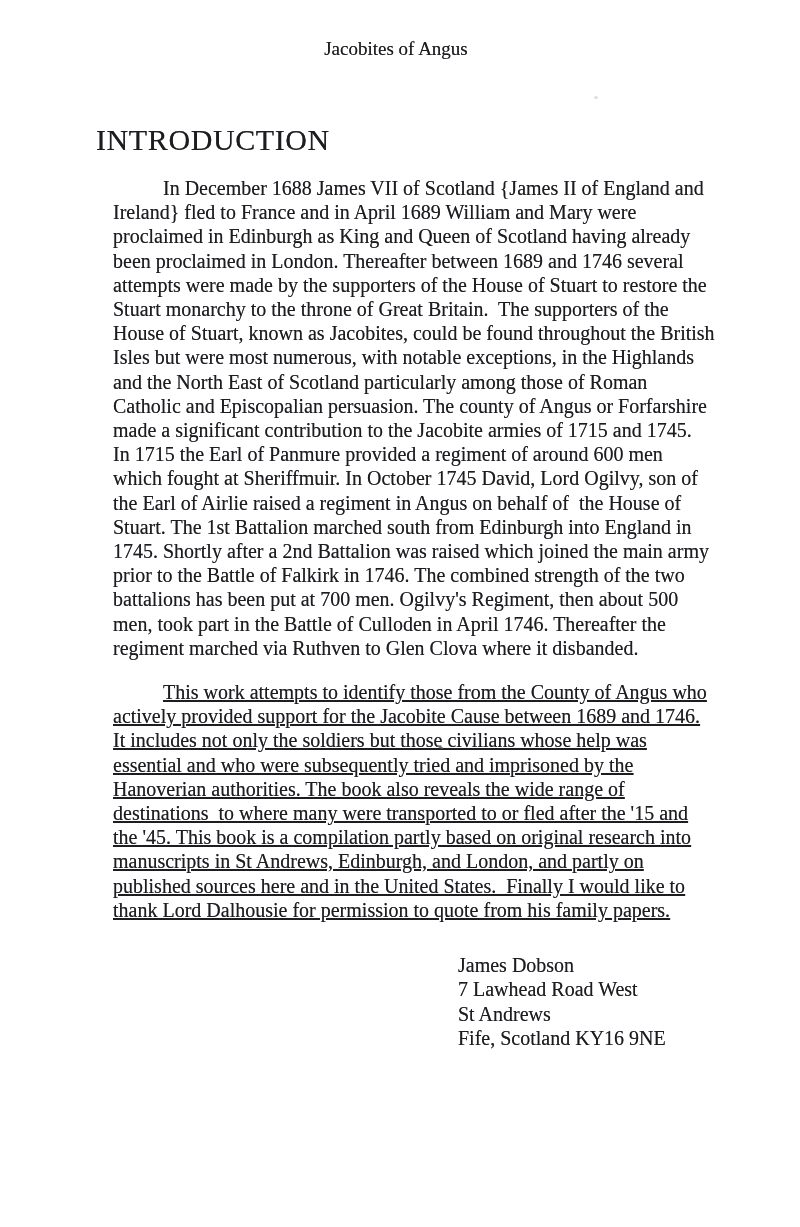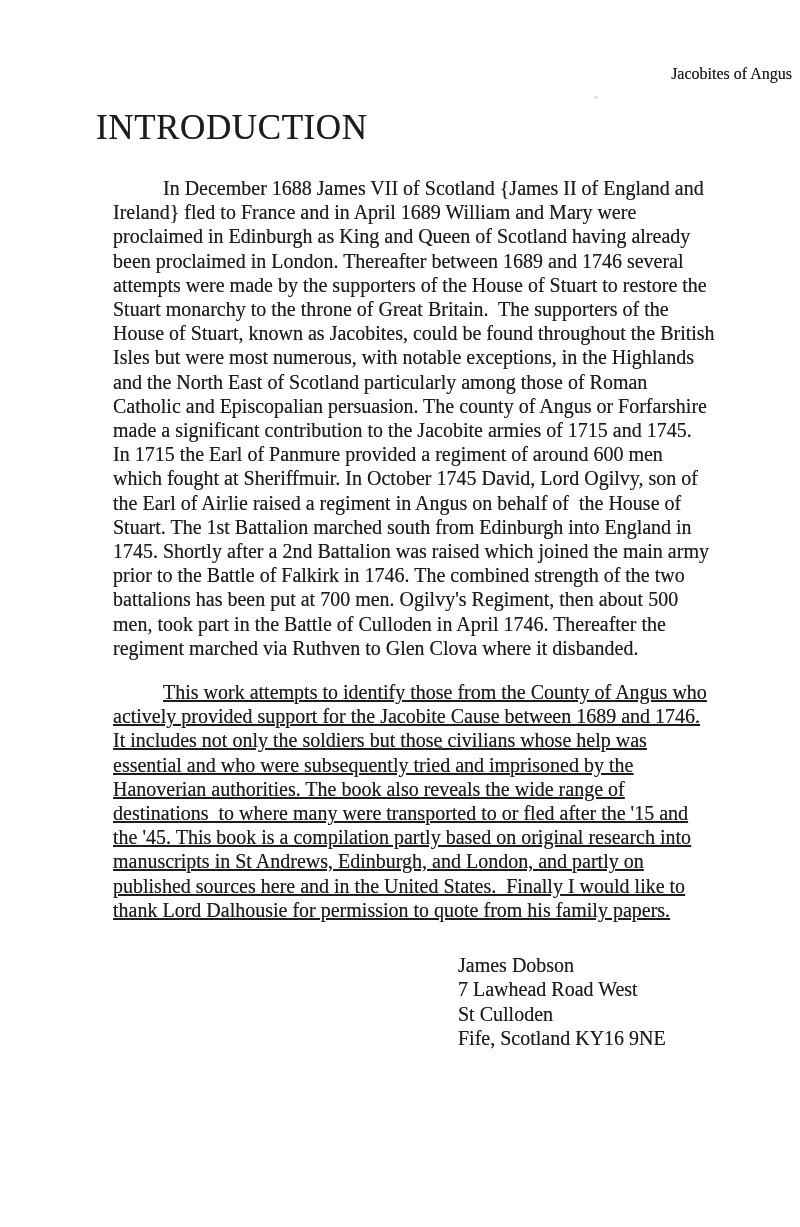--- a/index.html
+++ b/index.html
@@ -14,33 +14,33 @@
     color: #1d1d21;
     position: relative;
     overflow: hidden;
   }
   .page {
     position: absolute;
     inset: 0;
   }
   .doc-title {
     position: absolute;
-    top: 62px;
+    top: 37px;
     left: 0;
     width: 792px;
-    text-align: right;
-    font-size: 16px;
+    text-align: center;
+    font-size: 19px;
     line-height: 24px;
     text-shadow: 0 0 0.5px rgba(25,25,35,0.65);
   }
   .section-heading {
     position: absolute;
-    top: 113px;
+    top: 125px;
     left: 96px;
-    font-size: 35px;
+    font-size: 30px;
     line-height: 30px;
     letter-spacing: 0.6px;
     text-shadow: 0 0 0.5px rgba(25,25,35,0.65);
   }
   .body-text {
     position: absolute;
     top: 176px;
     left: 88px;
     width: 660px;
     font-size: 20px;
@@ -89,19 +89,19 @@
 
 <div class="page">
 
   <div class="doc-title">Jacobites of Angus</div>
 
   <div class="section-heading">INTRODUCTION</div>
 
   <div class="body-text">
     <div class="paragraph"><div class="line">In December 1688 James VII of Scotland {James II of England and</div><div class="line">Ireland} fled to France and in April 1689 William and Mary were</div><div class="line">proclaimed in Edinburgh as King and Queen of Scotland having already</div><div class="line">been proclaimed in London. Thereafter between 1689 and 1746 several</div><div class="line">attempts were made by the supporters of the House of Stuart to restore the</div><div class="line">Stuart monarchy to the throne of Great Britain.  The supporters of the</div><div class="line">House of Stuart, known as Jacobites, could be found throughout the British</div><div class="line">Isles but were most numerous, with notable exceptions, in the Highlands</div><div class="line">and the North East of Scotland particularly among those of Roman</div><div class="line">Catholic and Episcopalian persuasion. The county of Angus or Forfarshire</div><div class="line">made a significant contribution to the Jacobite armies of 1715 and 1745.</div><div class="line">In 1715 the Earl of Panmure provided a regiment of around 600 men</div><div class="line">which fought at Sheriffmuir. In October 1745 David, Lord Ogilvy, son of</div><div class="line">the Earl of Airlie raised a regiment in Angus on behalf of  the House of</div><div class="line">Stuart. The 1st Battalion marched south from Edinburgh into England in</div><div class="line">1745. Shortly after a 2nd Battalion was raised which joined the main army</div><div class="line">prior to the Battle of Falkirk in 1746. The combined strength of the two</div><div class="line">battalions has been put at 700 men. Ogilvy's Regiment, then about 500</div><div class="line">men, took part in the Battle of Culloden in April 1746. Thereafter the</div><div class="line">regiment marched via Ruthven to Glen Clova where it disbanded.</div></div>
     <div class="paragraph"><div class="line">This work attempts to identify those from the County of Angus who</div><div class="line">actively provided support for the Jacobite Cause between 1689 and 1746.</div><div class="line">It includes not only the soldiers but those civilians whose help was</div><div class="line">essential and who were subsequently tried and imprisoned by the</div><div class="line">Hanoverian authorities. The book also reveals the wide range of</div><div class="line">destinations  to where many were transported to or fled after the '15 and</div><div class="line">the '45. This book is a compilation partly based on original research into</div><div class="line">manuscripts in St Andrews, Edinburgh, and London, and partly on</div><div class="line">published sources here and in the United States.  Finally I would like to</div><div class="line">thank Lord Dalhousie for permission to quote from his family papers.</div></div>
-    <div class="signature-block"><div class="line">James Dobson</div><div class="line">7 Lawhead Road West</div><div class="line">St Culloden</div><div class="line">Fife, Scotland KY16 9NE</div></div>
+    <div class="signature-block"><div class="line">James Dobson</div><div class="line">7 Lawhead Road West</div><div class="line">St Andrews</div><div class="line">Fife, Scotland KY16 9NE</div></div>
   </div>
 
   <div class="artifact-accent"></div>
   <div class="artifact-dot"></div>
 
 </div>
 
 </body></html>

